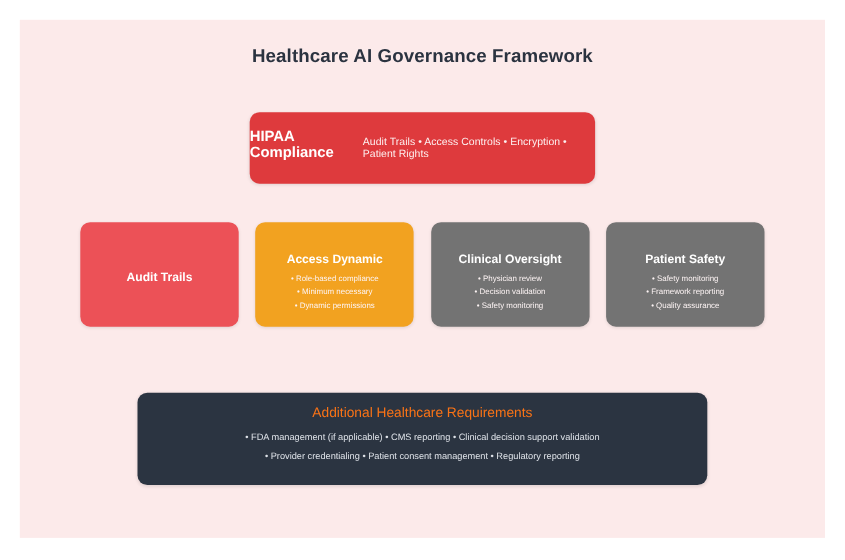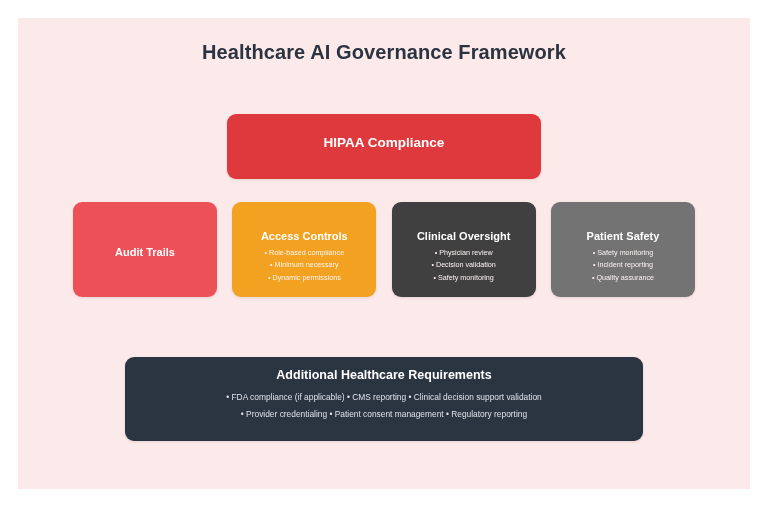--- a/index.html
+++ b/index.html
@@ -24,31 +24,31 @@
     background: #fceaea;
     box-sizing: border-box;
   }
 
   .page-title {
     position: absolute;
     left: 0;
     top: 23px;
     width: 732px;
     text-align: center;
-    font-size: 20px;
+    font-size: 17px;
     font-weight: bold;
     color: #2b3340;
     letter-spacing: 0.1px;
   }
 
   
   .hipaa-block {
     position: absolute;
     left: 209px;
-    top: 96px;
+    top: 84px;
     width: 314px;
     height: 65px;
     background: #de3a3d;
     border-radius: 9px;
     box-sizing: border-box;
     display: flex;
     flex-direction: row;
     align-items: center;
     justify-content: center;
     box-shadow: 0 1px 3px rgba(0,0,0,0.10);
@@ -117,77 +117,78 @@
     border-radius: 9px;
     box-sizing: border-box;
     display: flex;
     flex-direction: column;
     align-items: center;
     justify-content: center;
     box-shadow: 0 1px 3px rgba(0,0,0,0.10);
   }
   .additional-title {
     font-size: 12.5px;
-    font-weight: bold;
-    color: #ffffff;
+    font-weight: normal;
+    color: #f97316;
     margin-bottom: 11px;
   }
   .additional-line {
     font-size: 8.4px;
     color: #dfe3e9;
     line-height: 1.05;
     margin-bottom: 8px;
   }
   .additional-line:last-child { margin-bottom: 12px; }
 </style>
 </head>
 <body>
 
 <div class="framework-panel">
 
   <div class="page-title">Healthcare AI Governance Framework</div>
 
   <div class="hipaa-block">
     <div class="hipaa-title">HIPAA Compliance</div>
+    <div class="hipaa-subtitle">Audit Trails • Access Controls • Encryption • Patient Rights</div>
   </div>
 
   <div class="pillar-row">
 
     <div class="pillar-card" style="background:#ec5157;">
       <div class="pillar-title">Audit Trails</div>
     </div>
 
     <div class="pillar-card" style="background:#f2a220;">
-      <div class="pillar-title">Access Controls</div>
+      <div class="pillar-title">Access Dynamic</div>
       <div class="pillar-items">
         <div class="pillar-item">• Role-based compliance</div>
         <div class="pillar-item">• Minimum necessary</div>
         <div class="pillar-item">• Dynamic permissions</div>
       </div>
     </div>
 
-    <div class="pillar-card" style="background:#404040;">
+    <div class="pillar-card" style="background:#737373;">
       <div class="pillar-title">Clinical Oversight</div>
       <div class="pillar-items">
         <div class="pillar-item">• Physician review</div>
         <div class="pillar-item">• Decision validation</div>
         <div class="pillar-item">• Safety monitoring</div>
       </div>
     </div>
 
     <div class="pillar-card" style="background:#737373;">
       <div class="pillar-title">Patient Safety</div>
       <div class="pillar-items">
         <div class="pillar-item">• Safety monitoring</div>
-        <div class="pillar-item">• Incident reporting</div>
+        <div class="pillar-item">• Framework reporting</div>
         <div class="pillar-item">• Quality assurance</div>
       </div>
     </div>
 
   </div>
 
   <div class="additional-block">
     <div class="additional-title">Additional Healthcare Requirements</div>
-    <div class="additional-line">• FDA compliance (if applicable) • CMS reporting • Clinical decision support validation</div>
+    <div class="additional-line">• FDA management (if applicable) • CMS reporting • Clinical decision support validation</div>
     <div class="additional-line">• Provider credentialing • Patient consent management • Regulatory reporting</div>
   </div>
 
 </div>
 
 </body></html>

